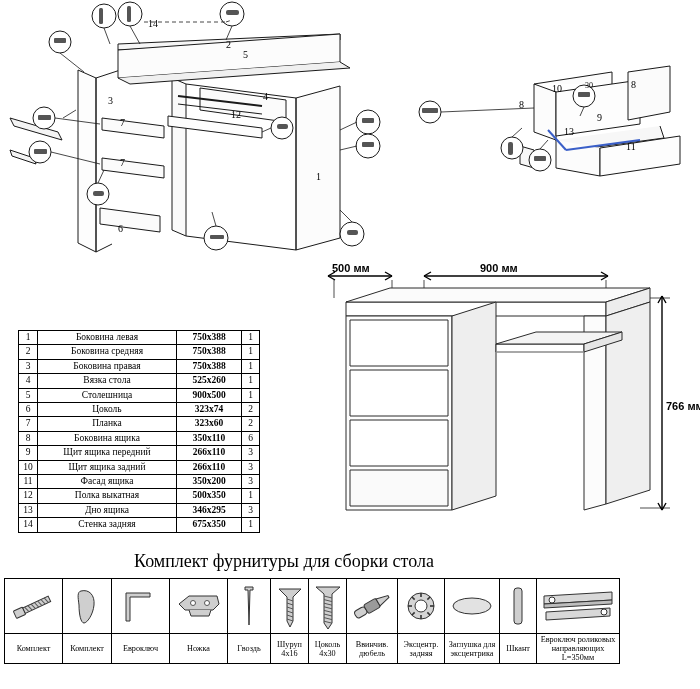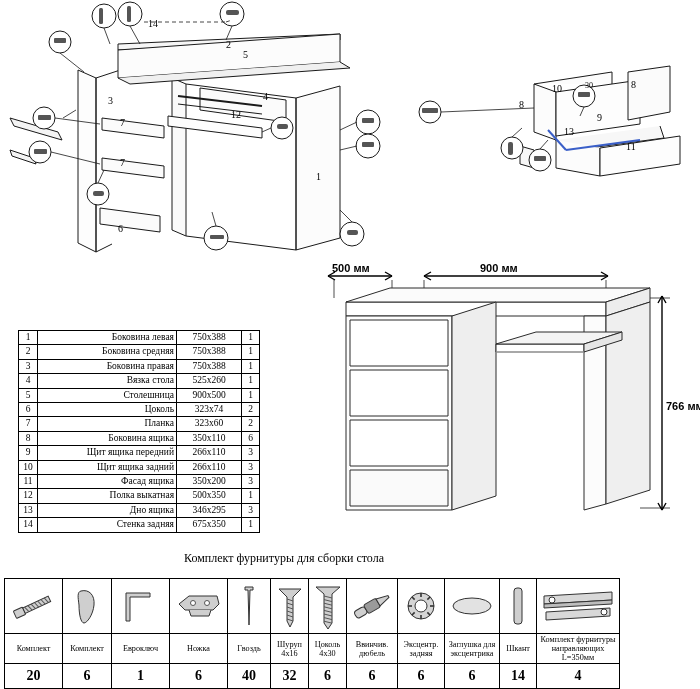--- a/index.html
+++ b/index.html
@@ -18,26 +18,26 @@
   #exploded{left:0;top:0;width:700px;height:262px;}
 
   
   #product{left:300px;top:258px;width:400px;height:290px;}
 
   
   #parts-table{left:18px;top:330px;}
   table.parts{border-collapse:collapse;font-size:9.5px;font-family:"Liberation Serif",serif;}
   table.parts td{border:1px solid #000;padding:0 2px;height:13.4px;line-height:13.4px;}
   table.parts td.num{width:14px;text-align:center;}
-  table.parts td.name{width:134px;text-align:right;}
-  table.parts td.size{width:60px;text-align:center;}
+  table.parts td.name{width:134px;text-align:center;}
+  table.parts td.size{width:60px;text-align:center;font-weight:bold;}
   table.parts td.qty{width:13px;text-align:center;}
 
   
-  #hw-title{left:0;top:551px;width:568px;text-align:center;font-size:12px;}
+  #hw-title{left:0;top:551px;width:568px;text-align:center;font-size:18px;}
 
   
   #hw-table{left:4px;top:578px;}
   table.hw{border-collapse:collapse;font-size:8px;font-family:"Liberation Serif",serif;}
   table.hw td{border:1px solid #000;text-align:center;vertical-align:middle;}
   table.hw tr.icons td{height:54px;padding:0;}
   table.hw tr.labels td{height:26px;font-size:8.2px;line-height:9px;padding:1px 1px;}
   table.hw tr.counts td{height:22px;font-size:14px;font-weight:bold;}
   .c1{width:55px}.c2{width:46px}.c3{width:55px}.c4{width:55px}.c5{width:40px}
   .c6{width:35px}.c7{width:35px}.c8{width:48px}.c9{width:44px}.c10{width:52px}
@@ -480,31 +480,17 @@
           <td class="c2">Комплект</td>
           <td class="c3">Евроключ</td>
           <td class="c4">Ножка</td>
           <td class="c5">Гвоздь</td>
           <td class="c6">Шуруп 4x16</td>
           <td class="c7">Цоколь 4x30</td>
           <td class="c8">Ввинчив. дюбель</td>
           <td class="c9">Эксцентр. задняя</td>
           <td class="c10">Заглушка для эксцентрика</td>
           <td class="c11">Шкант</td>
-          <td class="c12">Комплект фурнитуры направляющих L=350мм</td>
-        </tr>
-      <tr class="counts" id="hw-counts">
-          <td class="c1">20</td>
-          <td class="c2">6</td>
-          <td class="c3">1</td>
-          <td class="c4">6</td>
-          <td class="c5">40</td>
-          <td class="c6">32</td>
-          <td class="c7">6</td>
-          <td class="c8">6</td>
-          <td class="c9">6</td>
-          <td class="c10">6</td>
-          <td class="c11">14</td>
-          <td class="c12">4</td>
+          <td class="c12">Евроключ роликовых направляющих L=350мм</td>
         </tr>
     </tbody>
   </table>
 </div>
 
 </body></html>

